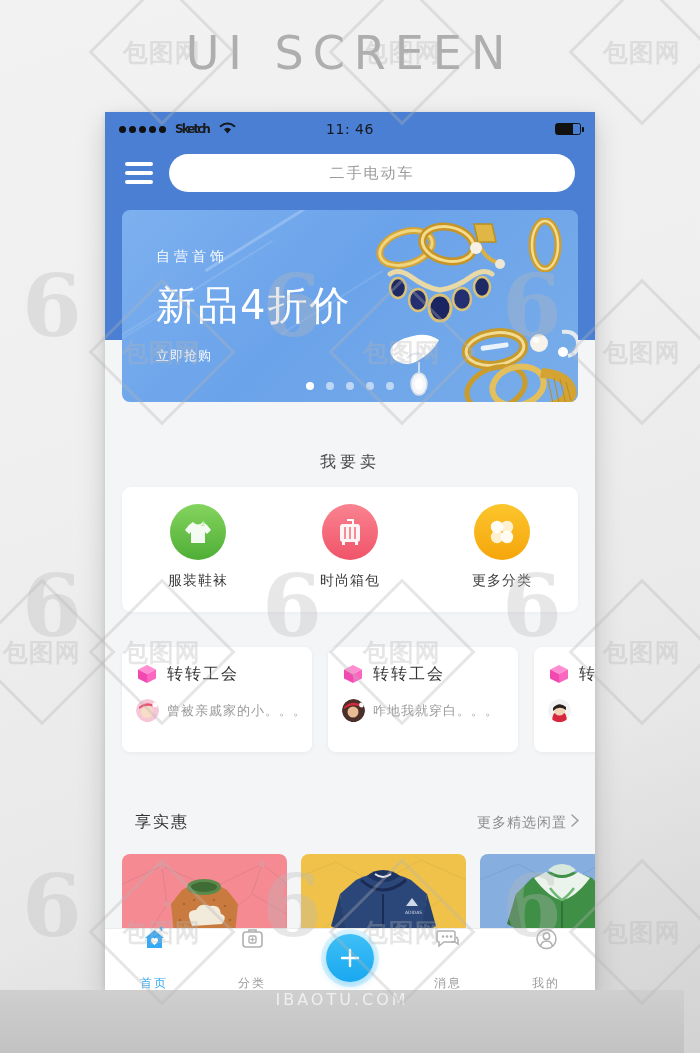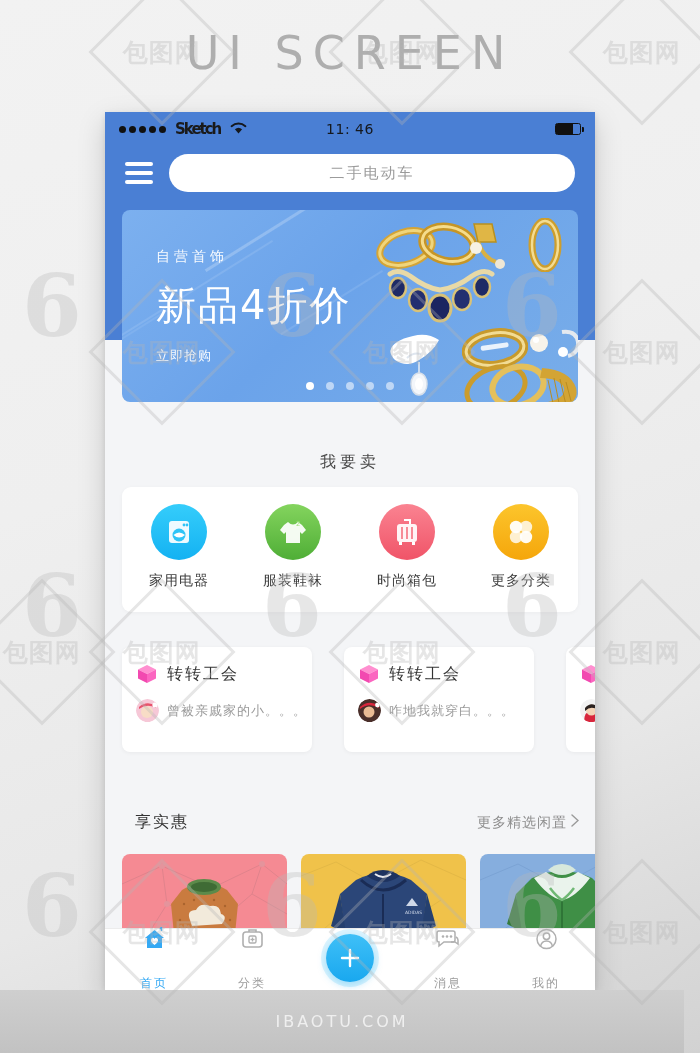--- a/index.html
+++ b/index.html
@@ -18,21 +18,21 @@
     position: absolute; top: 26px; left: 0; width: 700px;
     text-align: center;
     font-size: 46px; letter-spacing: 9px; font-weight: 400;
     color: #aeaeae;
   }
 
   
   .footer-band {
     position: absolute; left: 0; bottom: 0; width: 684px; height: 63px;
     background: linear-gradient(180deg, #cfcfcf 0%, #c2c2c2 100%);
-    display: flex; align-items: center; justify-content: center;
+    display: flex; justify-content: center;
   }
   .footer-text {
     color: #efefef; font-size: 16px; letter-spacing: 3px;
   }
 
   
   .phone {
     position: absolute; left: 105px; top: 112px;
     width: 490px; height: 878px;
     background: #f4f5f7;
@@ -50,21 +50,21 @@
     padding: 0 14px; color: #fff; font-size: 13px;
     position: relative;
   }
   .sb-left { display: flex; align-items: center; gap: 5px; }
   .sb-dots { display: flex; gap: 3px; }
   .sb-dots i {
     width: 7px; height: 7px; border-radius: 50%;
     background: #111; display: block;
   }
   .sb-carrier {
-    font-size: 15px; color: #1a1a1a; letter-spacing: -2px;
+    font-size: 12px; color: #1a1a1a; letter-spacing: -2px;
     font-weight: 700; margin-left: 4px;
   }
   .sb-wifi { margin-left: 5px; display: inline-block; }
   .sb-time {
     position: absolute; left: 0; width: 490px; text-align: center;
     font-size: 14px; color: #15181d; letter-spacing: 0.5px;
   }
   .sb-right { margin-left: auto; display: flex; align-items: center; }
   .battery {
     width: 26px; height: 12px; border: 1.6px solid #111; border-radius: 2.5px;
@@ -144,21 +144,21 @@
   .cat-ic {
     width: 56px; height: 56px; border-radius: 50%;
     display: flex; align-items: center; justify-content: center;
     position: relative;
   }
   .cat-label { margin-top: 12px; font-size: 14px; color: #3c3c3c; letter-spacing: 1px; }
 
   
   .union-row {
     position: absolute; left: 17px; top: 535px;
-    width: 473px; height: 105px; display: flex; gap: 32px;
+    width: 473px; height: 105px; display: flex; gap: 16px;
   }
   .union-card {
     width: 190px; flex: 0 0 auto; background: #fff; border-radius: 8px;
     padding: 16px 14px 0 14px;
     box-shadow: 0 1px 4px rgba(0,0,0,0.05);
   }
   .uc-top { display: flex; align-items: center; gap: 9px; }
   .uc-title { font-size: 16px; color: #333; letter-spacing: 2px; white-space: nowrap; }
   .uc-bottom { display: flex; align-items: center; gap: 8px; margin-top: 14px; }
   .uc-avatar {
@@ -353,32 +353,20 @@
         <i></i>
     </div>
   </div>
 
   <div class="tabs">
     <div class="tab">我要卖</div>
   </div>
 
   <div class="cat-card">
 
-    <div class="cat">
-      <div class="cat-ic" style="background:linear-gradient(180deg,#35cdfb,#14b2f2)">
-        <svg width="30" height="30" viewBox="0 0 30 30">
-          <rect x="5" y="4" width="20" height="22" rx="3" fill="#fff" opacity=".92"></rect>
-          <circle cx="15" cy="18" r="6.5" fill="#2ec4f7"></circle>
-          <path d="M9.5 18 Q15 13 21 18 Q15 23 9.5 18 Z" fill="#fff"></path>
-          <circle cx="20" cy="8" r="1.4" fill="#2ec4f7"></circle>
-          <circle cx="23" cy="8" r="1.4" fill="#2ec4f7"></circle>
-        </svg>
-      </div>
-      <div class="cat-label">家用电器</div>
-    </div>
 
     <div class="cat">
       <div class="cat-ic" style="background:linear-gradient(180deg,#84d45e,#4fae36)">
         <svg width="32" height="30" viewBox="0 0 32 30">
           <path d="M11 5 L7 8 L3 13 L7 17 L9 15 L9 26 L23 26 L23 15 L25 17 L29 13 L25 8 L21 5 Q16 10 11 5 Z" fill="#fff" opacity=".93"></path>
           <text x="19" y="9" font-size="7" fill="#9fe07c" font-family="DejaVu Sans">2</text>
         </svg>
       </div>
       <div class="cat-label">服装鞋袜</div>
     </div>

